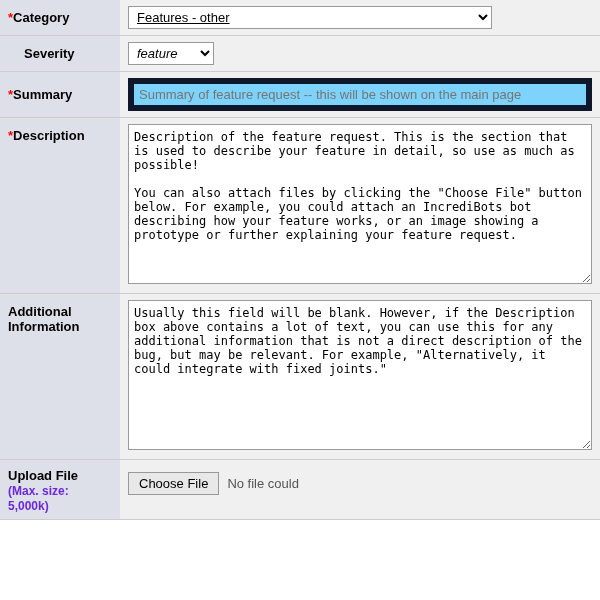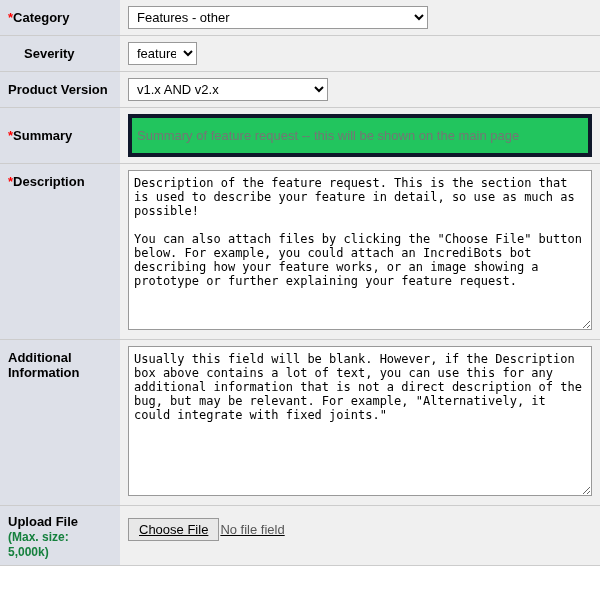--- a/index.html
+++ b/index.html
@@ -37,67 +37,68 @@
     .required-star {
       color: red;
     }
     select {
       border: 1px solid #999;
       background: #fff;
       padding: 2px 4px;
       font-size: 13px;
     }
     .category-select {
-      width: 300px;
+      width: 364px;
+      text-decoration: underline;
     }
     .reproducibility-select {
       width: 140px;
     }
     .severity-select {
-      width: 69px;
+      width: 86px;
+      font-style: italic;
     }
     .version-select {
       width: 200px;
     }
     input[type="text"] {
       width: 100%;
-      border: 4px solid #0f172a;
-      padding: 10px 5px;
+      border: 6px solid #0f172a;
+      padding: 3px 5px;
       font-size: 13px;
-      background: #22c55e;
+      background: #7dd3fc;
     }
     textarea {
       width: 100%;
       border: 1px solid #999;
       padding: 5px;
       font-size: 12px;
       font-family: monospace;
       background: #fff;
       resize: vertical;
     }
     .description-textarea {
       height: 160px;
     }
     .additional-textarea {
       height: 150px;
     }
     .upload-label {
       font-size: 12px;
-      color: #15803d;
+      color: #6d28d9;
     }
     .upload-row td.label-cell {
       vertical-align: top;
       padding-top: 8px;
     }
     .file-input-area {
       display: flex;
       align-items: center;
-      gap: 1px;
+      gap: 8px;
       padding: 6px 0;
-      text-decoration: underline;
     }
     .choose-file-btn {
       background: #e8e8e8;
       border: 1px solid #999;
       padding: 3px 10px;
       font-size: 13px;
       cursor: pointer;
     }
     .no-file-text {
       color: #555;
@@ -133,30 +134,20 @@
     <td class="label-cell">
       <span>Severity</span>
     </td>
     <td class="input-cell">
       <select class="severity-select">
         <option>feature</option>
       </select>
     </td>
   </tr>
 
-  <tr>
-    <td class="label-cell">
-      <span>Product Version</span>
-    </td>
-    <td class="input-cell">
-      <select class="version-select">
-        <option>v1.x AND v2.x</option>
-      </select>
-    </td>
-  </tr>
 
   <tr>
     <td class="label-cell">
       <span class="required-star">*</span><span>Summary</span>
     </td>
     <td class="input-cell">
       <input type="text" placeholder="Summary of feature request -- this will be shown on the main page" style="">
     </td>
   </tr>
 
@@ -181,18 +172,18 @@
   </tr>
 
   <tr class="upload-row">
     <td class="label-cell top-align">
       <span>Upload File</span><br>
       <span class="upload-label">(Max. size: 5,000k)</span>
     </td>
     <td class="input-cell">
       <div class="file-input-area">
         <button class="choose-file-btn">Choose File</button>
-        <span class="no-file-text">No file field</span>
+        <span class="no-file-text">No file could</span>
       </div>
     </td>
   </tr>
 </tbody>
   </table>
 
 </body></html>

